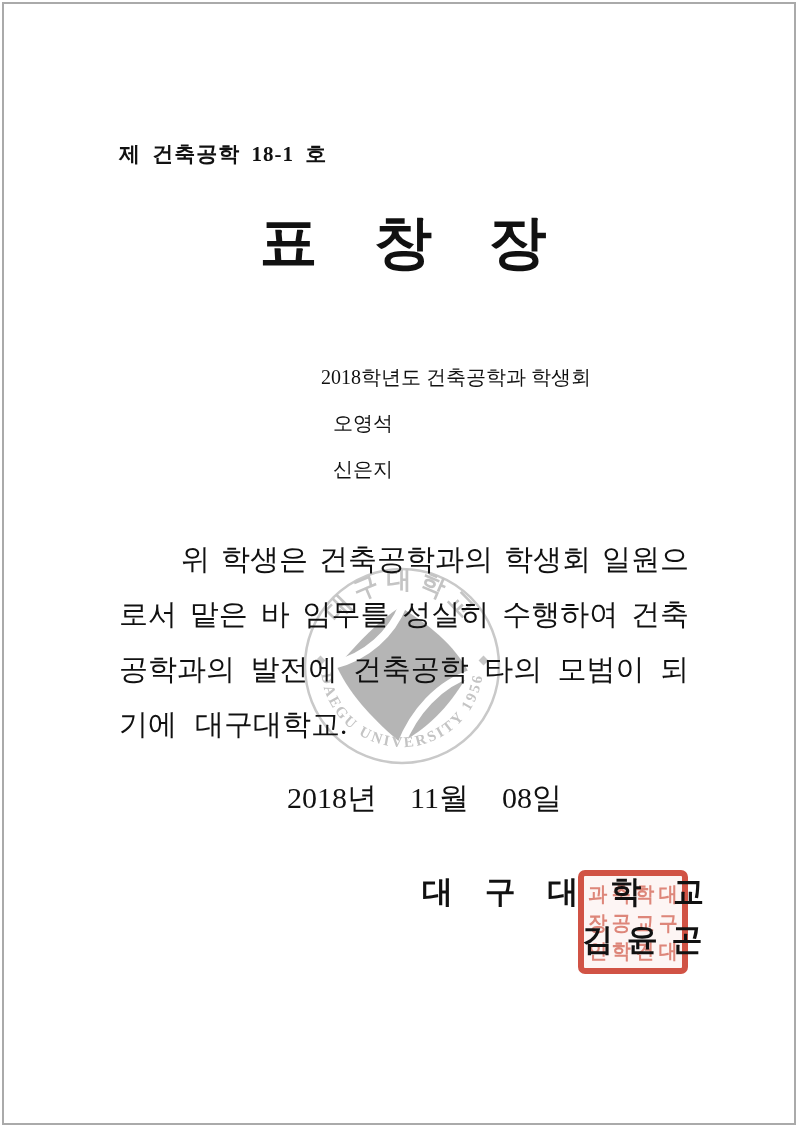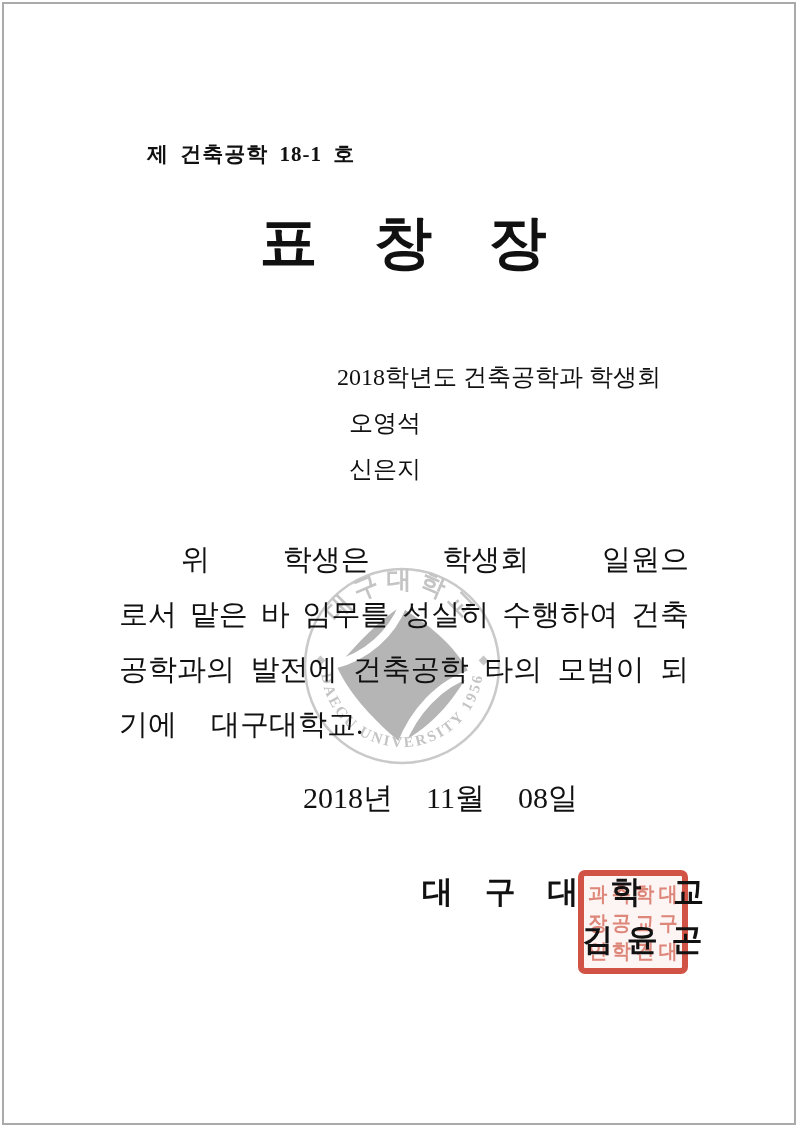--- a/index.html
+++ b/index.html
@@ -16,44 +16,43 @@
   
   .watermark {
     position: absolute; left: 292px; top: 556px;
     width: 212px; height: 212px; z-index: 0;
   }
   
   .doc-number {
     position: absolute; left: 115px; top: 136px; z-index: 2;
     font-size: 21px; font-weight: bold; letter-spacing: 1px; word-spacing: 5px;
     white-space: pre;
-    margin-left: 28px;
   }
   .title {
     position: absolute; left: 4px; top: 206px; width: 100%; z-index: 2;
     text-align: center; font-size: 58px; font-weight: bold;
     white-space: pre; word-spacing: 42px; line-height: 1.15;
   }
   .recipients {
-    position: absolute; left: 333px; top: 350px; z-index: 2;
-    font-size: 24px; line-height: 46px; font-weight: 500; font-family: Liberation Serif, serif;
+    position: absolute; left: 317px; top: 350px; z-index: 2;
+    font-size: 20px; line-height: 46px; font-weight: 500; font-family: Liberation Serif, serif;
   }
   .recipient-row { display: flex; gap: 42px; margin-left: 12px; text-align: right; }
   .body-par {
     position: absolute; left: 115px; top: 528px; width: 570px; z-index: 2;
     font-size: 29px;
   }
   .body-line {
     display: flex; justify-content: space-between;
     height: 55px; align-items: center; white-space: nowrap;
   }
   .body-line.indent { padding-left: 62px; }
-  .body-line.last { justify-content: flex-start; gap: 34px; }
+  .body-line.last { justify-content: flex-start; gap: 18px; }
   .date-line {
-    position: absolute; left: 299px; top: 774px; z-index: 2;
+    position: absolute; left: 283px; top: 774px; z-index: 2;
     font-size: 30px; font-weight: 500; white-space: pre; word-spacing: 9px;
   }
   .signature {
     position: absolute; left: 418px; top: 864px; width: 300px; z-index: 3;
     font-size: 31px; line-height: 48px; font-weight: 700;
   }
   .sig-line { white-space: pre; }
   .sig-org   { word-spacing: 24px; }
   .sig-title { word-spacing: 11px; }
   .sig-name  { margin-left: 160px; word-spacing: 6px; }
@@ -117,20 +116,21 @@
     </div>
     <div class="recipient-row">
       <span>신은지</span>
     </div>
   </div>
 
   <div class="body-par">
     <div class="body-line indent">
       <span>위</span>
       <span>학생은</span>
+      <span>건축공학과의</span>
       <span>학생회</span>
       <span>일원으</span>
     </div>
     <div class="body-line">
       <span>로서</span>
       <span>맡은</span>
       <span>바</span>
       <span>임무를</span>
       <span>성실히</span>
       <span>수행하여</span>

